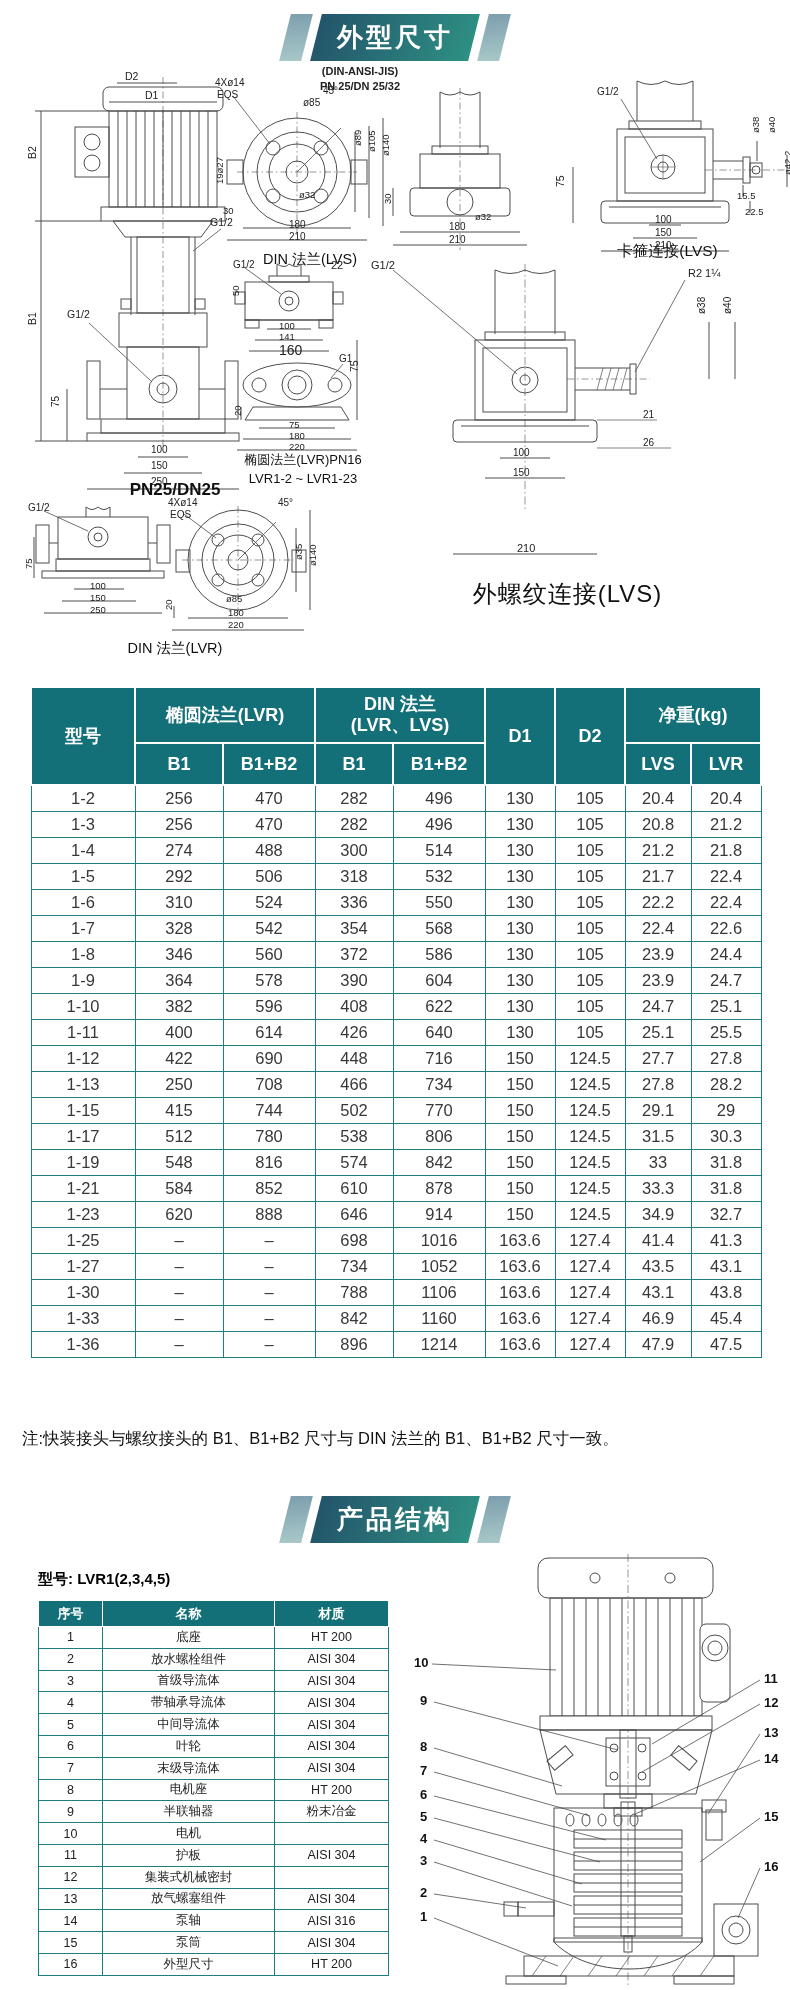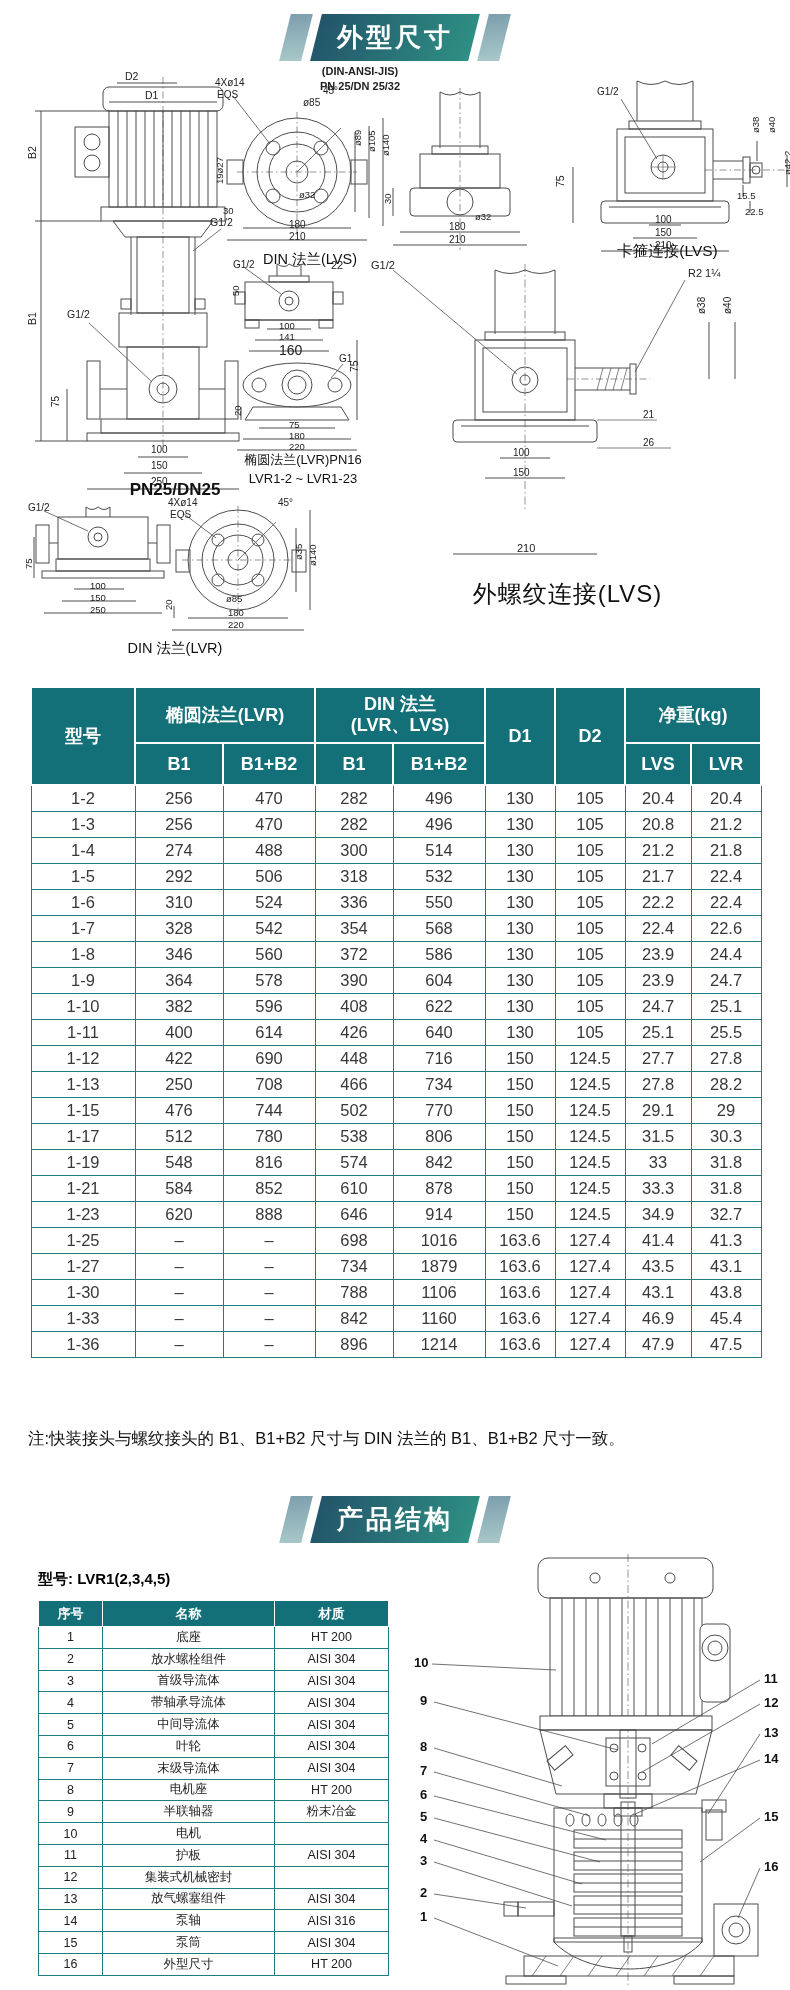--- a/index.html
+++ b/index.html
@@ -24,21 +24,21 @@
 
   
   table { border-collapse:collapse; table-layout:fixed; }
   .dim-table { position:absolute; left:30px; top:686px; width:730px; }
   .dim-table th { background:#136f78; color:#fff; border:2.5px solid #fff; font-size:18px; font-weight:bold; padding:0 2px; }
   .dim-table thead tr:first-child th { height:54px; }
   .dim-table thead tr:last-child th { height:40px; }
   .dim-table .two-line div { line-height:1.15; }
   .dim-table td { border:1.5px solid #1e7d82; text-align:center; vertical-align:middle; font-size:16.5px; color:#383838; height:25px; padding:0; }
 
-  .note-text { position:absolute; left:28px; top:1428px; width:745px; font-size:16.5px; color:#111; }
+  .note-text { position:absolute; left:22px; top:1428px; width:745px; font-size:16.5px; color:#111; }
 
   .model-label { position:absolute; left:38px; top:1570px; font-size:15px; font-weight:bold; color:#000; }
 
   
   .parts-table { position:absolute; left:38px; top:1600px; width:350px; }
   .parts-table th { background:#136f78; color:#fff; border:1.5px solid #fff; font-size:13px; font-weight:bold; height:25px; padding:0; }
   .parts-table td { border:1.2px solid #1e7d82; text-align:center; font-size:12.5px; color:#222; height:20.8px; padding:0; }
 
   .callout { position:absolute; font-size:13px; font-weight:bold; color:#111; line-height:1; }
 </style>
@@ -559,21 +559,21 @@
           <td>708</td>
           <td>466</td>
           <td>734</td>
           <td>150</td>
           <td>124.5</td>
           <td>27.8</td>
           <td>28.2</td>
         </tr>
         <tr>
           <td>1-15</td>
-          <td>476</td>
+          <td>415</td>
           <td>744</td>
           <td>502</td>
           <td>770</td>
           <td>150</td>
           <td>124.5</td>
           <td>29.1</td>
           <td>29</td>
         </tr>
         <tr>
           <td>1-17</td>
@@ -628,21 +628,21 @@
           <td>163.6</td>
           <td>127.4</td>
           <td>41.4</td>
           <td>41.3</td>
         </tr>
         <tr>
           <td>1-27</td>
           <td>–</td>
           <td>–</td>
           <td>734</td>
-          <td>1879</td>
+          <td>1052</td>
           <td>163.6</td>
           <td>127.4</td>
           <td>43.5</td>
           <td>43.1</td>
         </tr>
         <tr>
           <td>1-30</td>
           <td>–</td>
           <td>–</td>
           <td>788</td>

